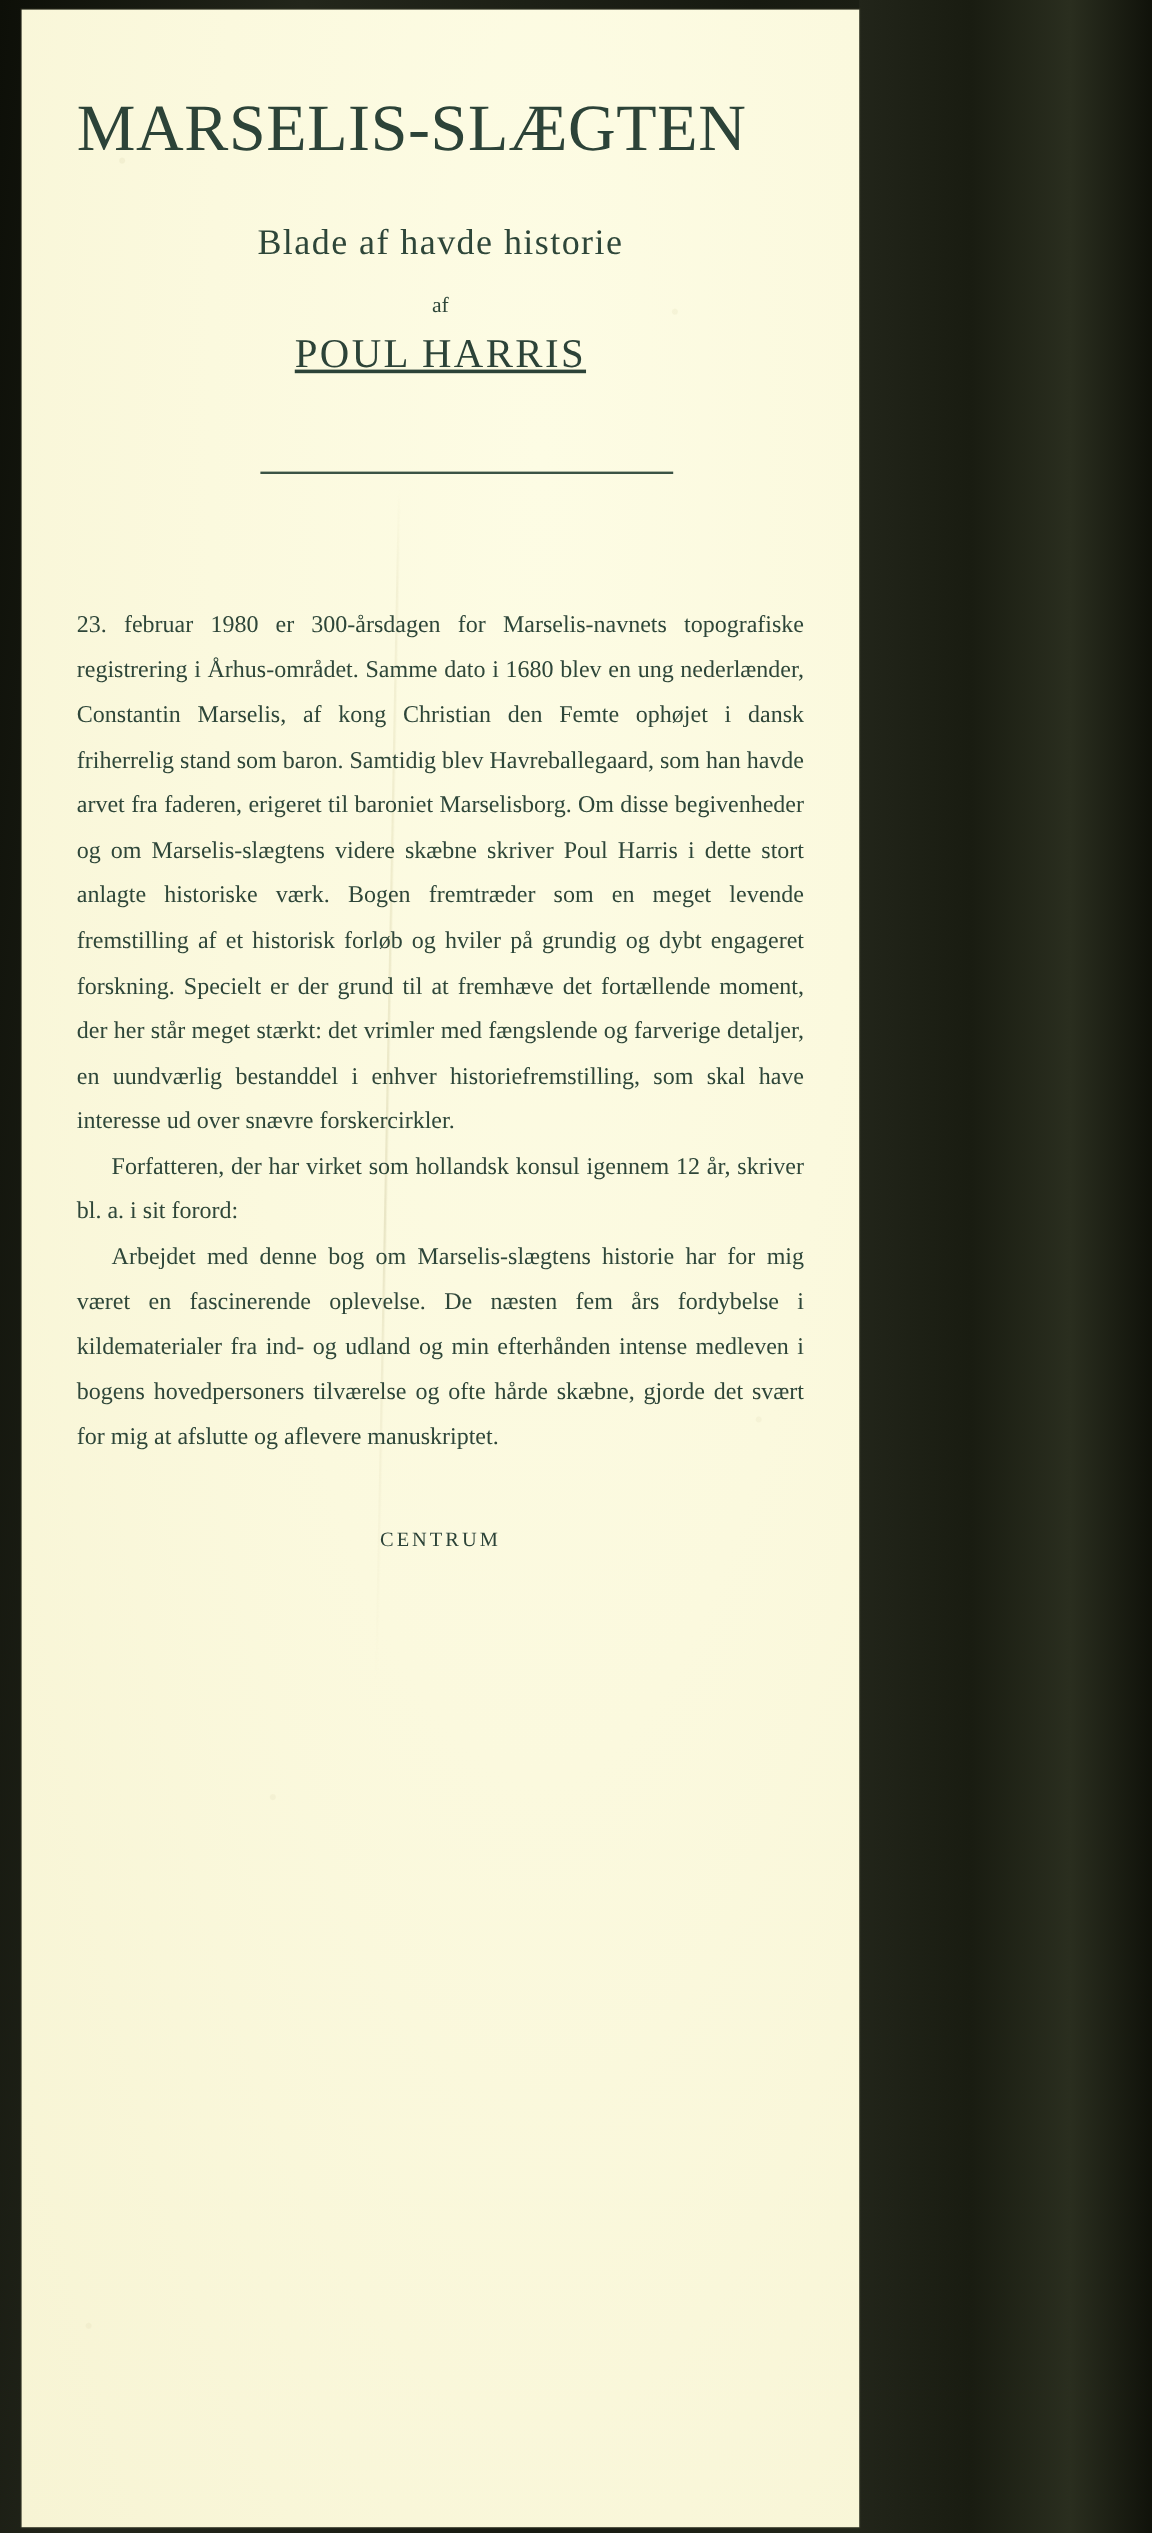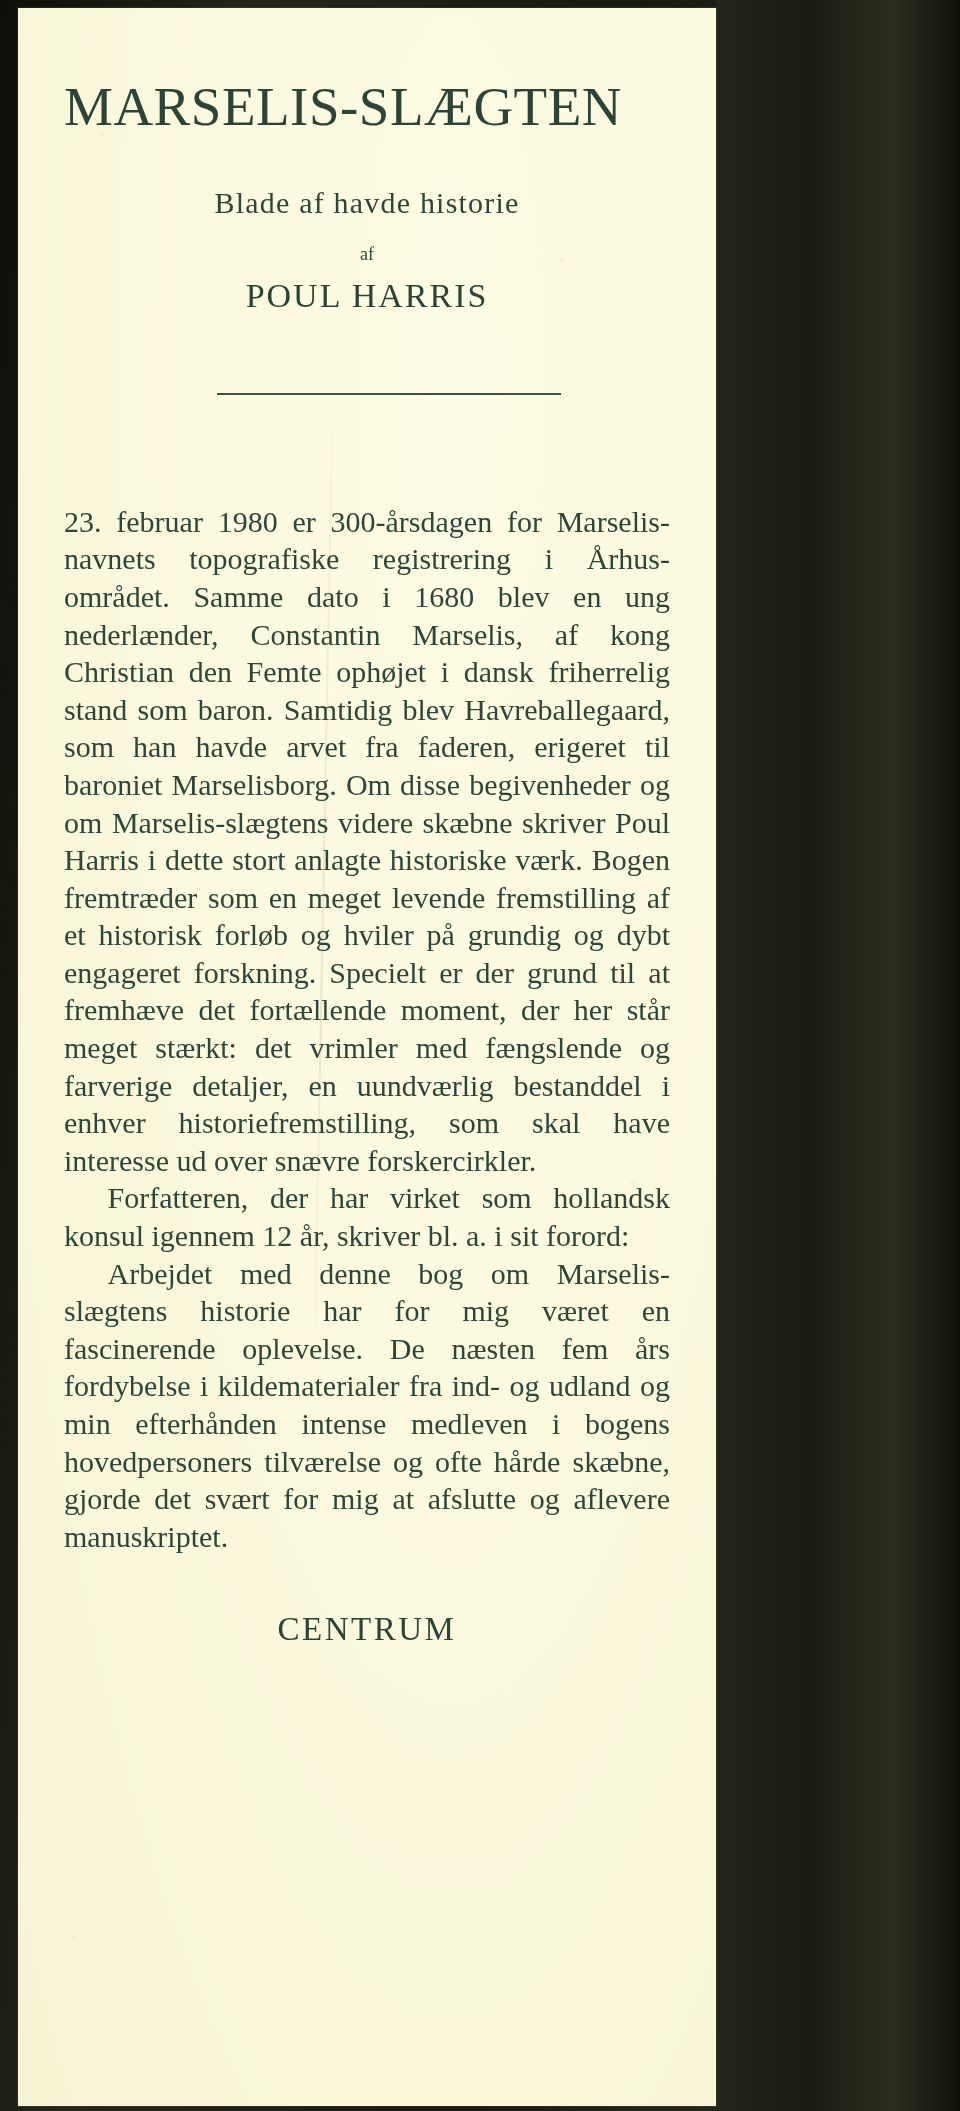--- a/index.html
+++ b/index.html
@@ -122,51 +122,52 @@
     color: #2e4639;
   }
 
   .author {
     margin: 12px 0 0 0;
     text-align: center;
     font-size: 34px;
     letter-spacing: 2px;
     font-weight: normal;
     color: #2c4338;
+    text-decoration: underline;
   }
 
   .rule-wrap {
     margin: 78px 0 0 0;
     display: flex;
     justify-content: center;
   }
   .rule {
     width: 344px;
     height: 2px;
     background: #3b5345;
     position: relative;
     left: 22px;
   }
 
   .body-text {
     margin: 108px 0 0 0;
-    font-size: 30px;
+    font-size: 20px;
     line-height: 37.6px;
     text-align: justify;
     text-justify: inter-word;
     color: #2e4639;
     hyphens: manual;
   }
   .body-text p { margin: 0; }
   .body-text p.indent { text-indent: 1.45em; }
 
   .imprint {
     margin: 56px 0 0 0;
     text-align: center;
-    font-size: 33px;
+    font-size: 17px;
     letter-spacing: 2.5px;
     color: #2c4338;
   }
 </style>
 </head>
 <body>
 
 <div class="scan-backdrop">
 
   <div class="gutter"></div>

